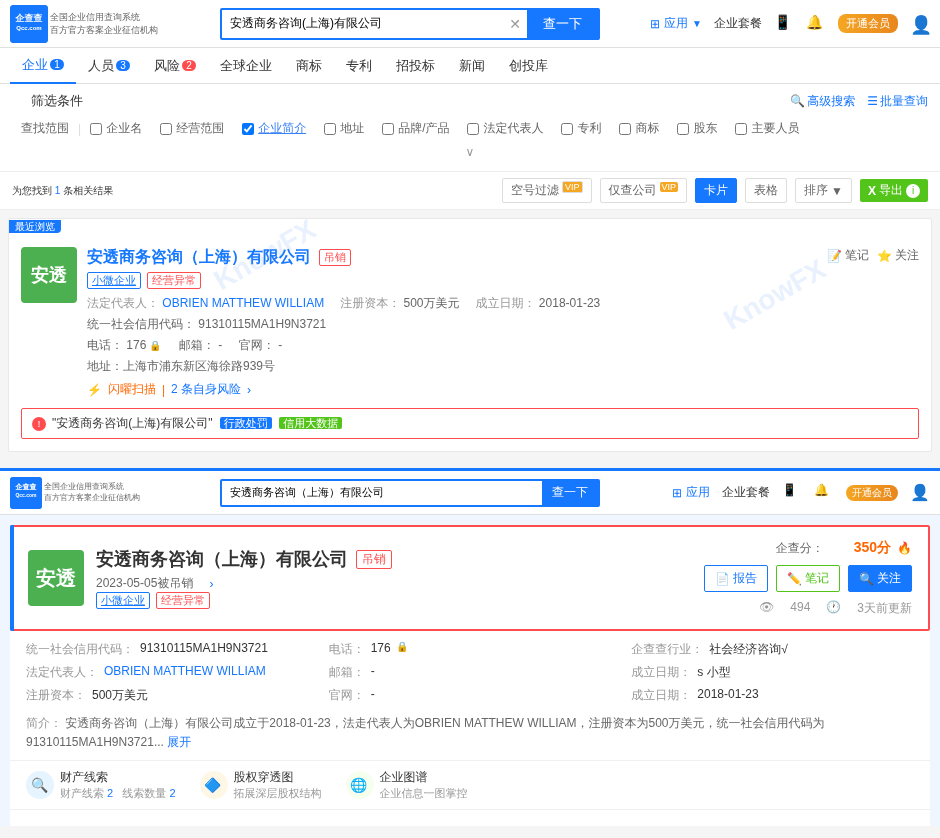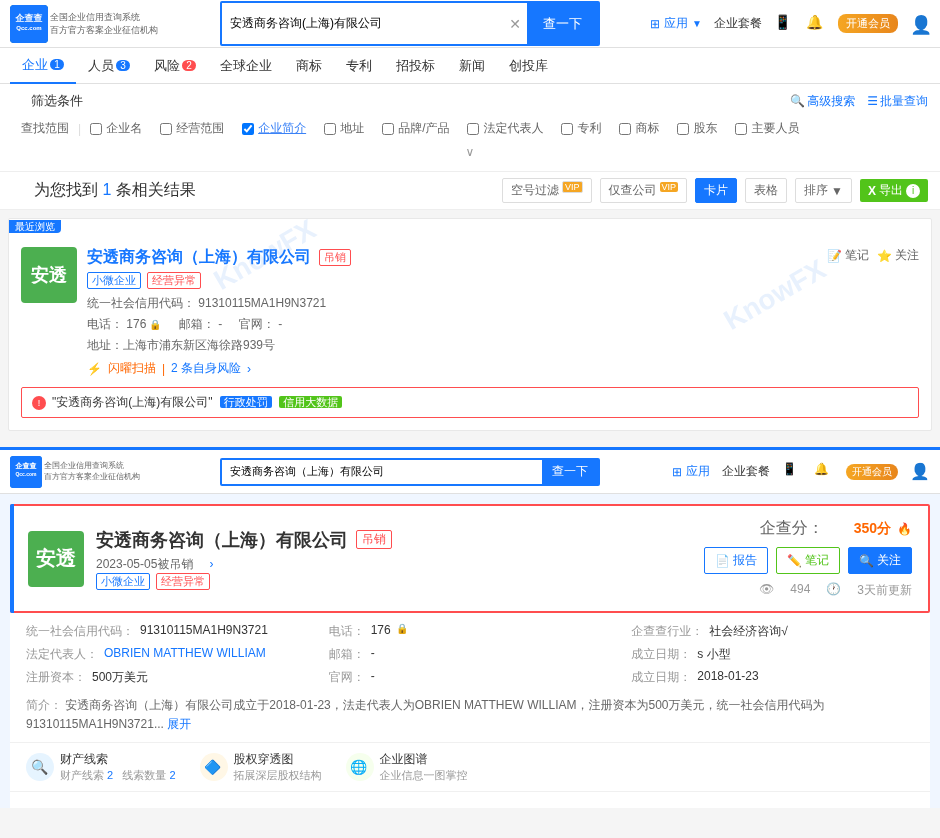--- a/index.html
+++ b/index.html
@@ -3,21 +3,21 @@
   <meta charset="utf-8">
   <style>
     * { margin: 0; padding: 0; box-sizing: border-box; }
     body { font-family: 'Microsoft YaHei', Arial, sans-serif; font-size: 12px; color: #333; background: #f5f5f5; width: 940px; overflow-x: hidden; }
 
     
     .header { background: #fff; border-bottom: 1px solid #e0e0e0; padding: 8px 10px; display: flex; align-items: center; gap: 10px; height: 48px; }
     .logo-area { display: flex; align-items: center; gap: 2px; min-width: 200px; }
     .logo-icon { width: 38px; height: 38px; background: #0369a1; border-radius: 4px; display: flex; align-items: center; justify-content: flex-end; color: white; font-size: 10px; font-weight: bold; }
     .logo-text { font-size: 9px; color: #666; line-height: 1.3; }
-    .search-bar { flex: 1; display: flex; align-items: center; border: 2px solid #1677ff; border-radius: 2px; height: 45px; max-width: 380px; }
+    .search-bar { flex: 1; display: flex; align-items: center; border: 2px solid #1677ff; border-radius: 2px; height: 32px; max-width: 380px; }
     .search-input { flex: 1; border: none; outline: none; padding: 0 8px; font-size: 12px; height: 100%; }
     .search-clear { padding: 0 6px; color: #999; cursor: pointer; font-size: 14px; }
     .search-btn { background: #1677ff; color: white; border: none; padding: 0 16px; height: 100%; cursor: pointer; font-size: 13px; white-space: nowrap; }
     .header-right { display: flex; align-items: center; gap: 12px; margin-left: auto; }
     .header-app { display: flex; align-items: center; gap: 4px; color: #1677ff; cursor: pointer; font-size: 12px; }
     .enterprise-set { color: #333; font-size: 12px; cursor: pointer; }
     .header-icon { width: 20px; height: 20px; color: #999; cursor: pointer; font-size: 16px; }
     .vip-btn { background: linear-gradient(90deg, #f5a623, #e8861c); color: white; padding: 2px 8px; border-radius: 8px; font-size: 11px; cursor: pointer; }
 
     
@@ -50,21 +50,21 @@
     
     .company-card { background: #fff; margin: 8px; padding: 12px; border: 1px solid #e8e8e8; border-radius: 2px; position: relative; }
     .company-card-header { display: flex; align-items: flex-start; gap: 10px; }
     .company-logo { width: 56px; height: 56px; background: #4CAF50; border-radius: 4px; display: flex; align-items: center; justify-content: center; color: white; font-size: 20px; font-weight: bold; flex-shrink: 0; }
     .company-info { flex: 1; }
     .company-name-row { display: flex; align-items: center; gap: 8px; margin-bottom: 4px; }
     .company-name { color: #1677ff; font-size: 16px; font-weight: bold; cursor: pointer; }
     .status-tag { background: #fff; border: 1px solid #ff4d4f; color: #ff4d4f; padding: 0 4px; font-size: 11px; border-radius: 2px; }
     .company-tags { display: flex; gap: 6px; margin-bottom: 6px; }
     .tag { font-size: 11px; padding: 0 4px; border-radius: 2px; border: 1px solid; }
-    .tag-small { border-color: #1677ff; color: #1677ff; }
+    .tag-small { border-color: #1677ff; color: #1677ff; text-decoration: underline; }
     .tag-abnormal { border-color: #ff4d4f; color: #ff4d4f; }
     .company-details { display: flex; align-items: center; gap: 16px; font-size: 12px; color: #666; flex-wrap: wrap; }
     .detail-label { color: #999; }
     .detail-link { color: #1677ff; cursor: pointer; }
     .company-meta { font-size: 12px; color: #666; margin-top: 4px; }
     .lock-icon { color: #ccc; font-size: 10px; }
     .company-address { font-size: 12px; color: #666; margin-top: 4px; }
     .risk-scan { display: flex; align-items: center; gap: 6px; margin-top: 6px; font-size: 12px; color: #ff6600; cursor: pointer; }
     .company-card-right { display: flex; flex-direction: column; align-items: flex-end; gap: 8px; }
     .action-btns { display: flex; gap: 8px; }
@@ -87,21 +87,21 @@
     .detail-company-left { display: flex; align-items: center; gap: 12px; }
     .detail-logo { width: 56px; height: 56px; background: #4CAF50; border-radius: 4px; display: flex; align-items: center; justify-content: center; color: white; font-size: 20px; font-weight: bold; }
     .detail-company-info { }
     .detail-name-row { display: flex; align-items: center; gap: 8px; margin-bottom: 4px; }
     .detail-name { color: #333; font-size: 18px; font-weight: bold; }
     .detail-status { border: 1px solid #ff4d4f; color: #ff4d4f; padding: 0 5px; font-size: 12px; border-radius: 2px; }
     .detail-date { color: #666; font-size: 12px; display: flex; align-items: center; gap: 16px; }
     .detail-tags2 { display: flex; gap: 6px; }
     .detail-card-right { display: flex; flex-direction: column; align-items: flex-end; gap: 8px; }
     .score-row { display: flex; align-items: center; gap: 6px; }
-    .score-label { color: #666; font-size: 16px; }
+    .score-label { color: #666; font-size: 12px; }
     .score-value { color: #ff6600; font-size: 14px; font-weight: bold; margin-left: 24px; }
     .score-icon { color: #ff6600; }
     .detail-actions { display: flex; gap: 8px; }
     .det-btn { display: flex; align-items: center; gap: 3px; border: 1px solid #1677ff; color: #1677ff; padding: 4px 10px; border-radius: 2px; font-size: 12px; cursor: pointer; background: #fff; }
     .det-btn.report { border-color: #1677ff; color: #1677ff; }
     .det-btn.note { border-color: #52c41a; color: #52c41a; }
     .det-btn.follow { background: #1677ff; color: white; border-color: #1677ff; }
     .stats-row { display: flex; gap: 16px; font-size: 12px; color: #999; }
 
     
@@ -256,21 +256,21 @@
       <input type="checkbox" style="">
       <span>主要人员</span>
     </div>
   </div>
   <div class="filter-more" style="text-align:center;">
     <span style="color:#999;">∨</span>
   </div>
 </div>
 
 <div class="results-bar">
-  <div style="font-size:16px;margin-left:22px;">
+  <div style="font-size:10px;">
     <span>为您找到</span>
     <span style="color:#1677ff;">1</span>
     <span>条相关结果</span>
   </div>
   <div class="results-tools">
     <div class="filter-btn">
       <span>空号过滤</span>
       <span class="filter-btn .vip-tag2" style="background:#f5a623;color:white;font-size:9px;padding:0 2px;border-radius:2px;position:relative;top:-4px;">VIP</span>
     </div>
     <div class="filter-btn">
@@ -302,20 +302,34 @@
   <div class="company-card-header" style="margin-top:16px;">
     <div class="company-logo" style="font-size:18px;">安透</div>
     <div class="company-info">
       <div class="company-name-row">
         <span class="company-name">安透商务咨询（上海）有限公司</span>
         <span class="status-tag">吊销</span>
       </div>
       <div class="company-tags">
         <span class="tag tag-small">小微企业</span>
         <span class="tag tag-abnormal">经营异常</span>
+      </div>
+      <div class="company-details">
+        <span>
+          <span class="detail-label">法定代表人：</span>
+          <span class="detail-link">OBRIEN MATTHEW WILLIAM</span>
+        </span>
+        <span>
+          <span class="detail-label">注册资本：</span>
+          <span>500万美元</span>
+        </span>
+        <span>
+          <span class="detail-label">成立日期：</span>
+          <span>2018-01-23</span>
+        </span>
       </div>
       <div class="company-meta">
         <span>统一社会信用代码：</span>
         <span>91310115MA1H9N3721</span>
       </div>
       <div class="company-meta">
         <span>电话：</span>
         <span>176</span>
         <span class="lock-icon">🔒</span>
         &nbsp;&nbsp;&nbsp;

